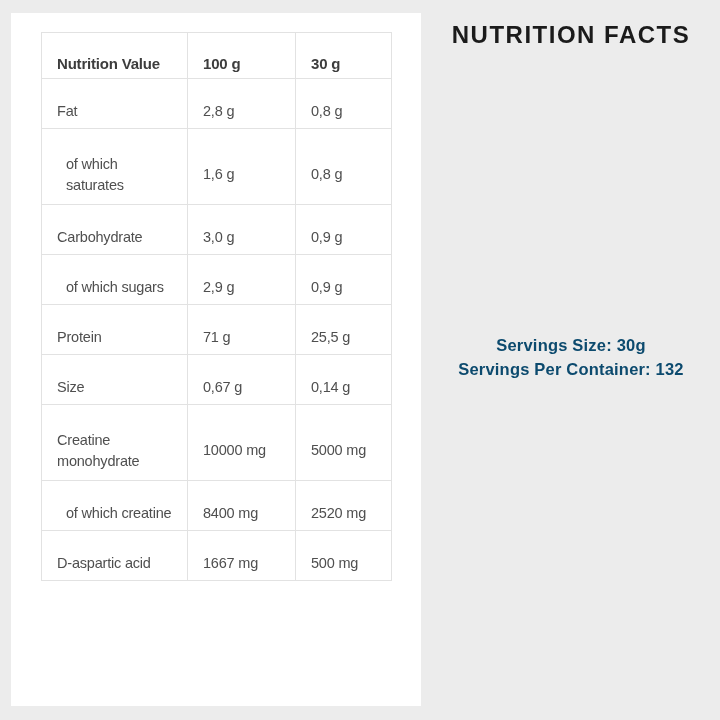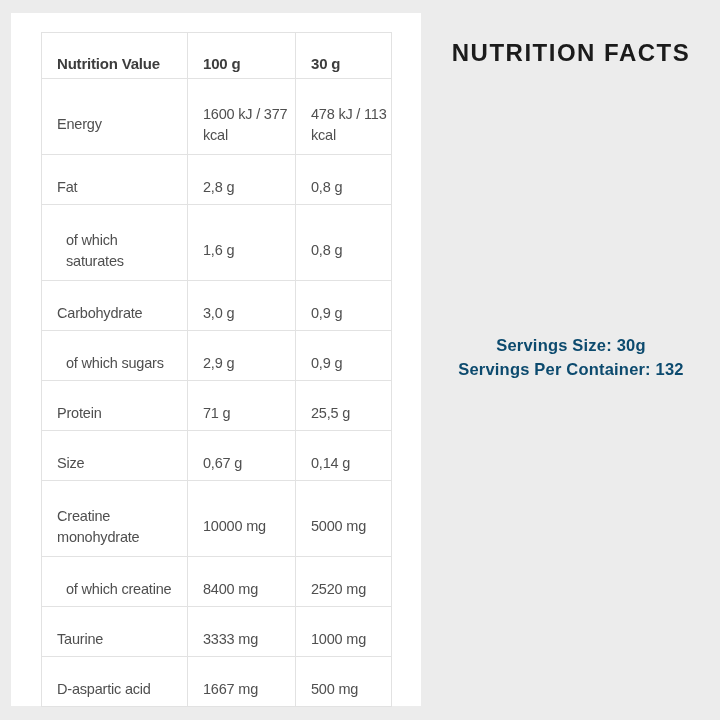--- a/index.html
+++ b/index.html
@@ -52,21 +52,21 @@
   }
   table.nutrition tr.sub td:first-child { padding-left: 24px; padding-right: 8px; }
   .right-panel {
     position: absolute;
     left: 422px;
     top: 0;
     width: 298px;
     height: 720px;
   }
   .panel-title {
-    margin-top: 39px;
+    margin-top: 21px;
     text-align: center;
     font-size: 24px;
     font-weight: bold;
     letter-spacing: 1.5px;
     color: #1b1b1b;
     white-space: nowrap;
   }
   .servings {
     position: absolute;
     top: 333px;
@@ -91,25 +91,20 @@
         <col class="c3">
     </colgroup>
     <thead>
       <tr>
         <th>Nutrition Value</th>
         <th>100 g</th>
         <th>30 g</th>
       </tr>
     </thead>
     <tbody id="table-body">
-        <tr class="tall">
-          <td>Energy</td>
-          <td>1600 kJ / 377 kcal</td>
-          <td>478 kJ / 113 kcal</td>
-        </tr>
         <tr>
           <td>Fat</td>
           <td>2,8 g</td>
           <td>0,8 g</td>
         </tr>
         <tr class="sub tall">
           <td>of which saturates</td>
           <td>1,6 g</td>
           <td>0,8 g</td>
         </tr>
@@ -137,25 +132,20 @@
           <td>Creatine monohydrate</td>
           <td>10000 mg</td>
           <td>5000 mg</td>
         </tr>
         <tr class="sub">
           <td>of which creatine</td>
           <td>8400 mg</td>
           <td>2520 mg</td>
         </tr>
         <tr>
-          <td>Taurine</td>
-          <td>3333 mg</td>
-          <td>1000 mg</td>
-        </tr>
-        <tr>
           <td>D-aspartic acid</td>
           <td>1667 mg</td>
           <td>500 mg</td>
         </tr>
       </tbody>
   </table>
 </div>
 
 <div class="right-panel">
   <div class="panel-title">NUTRITION FACTS</div>

